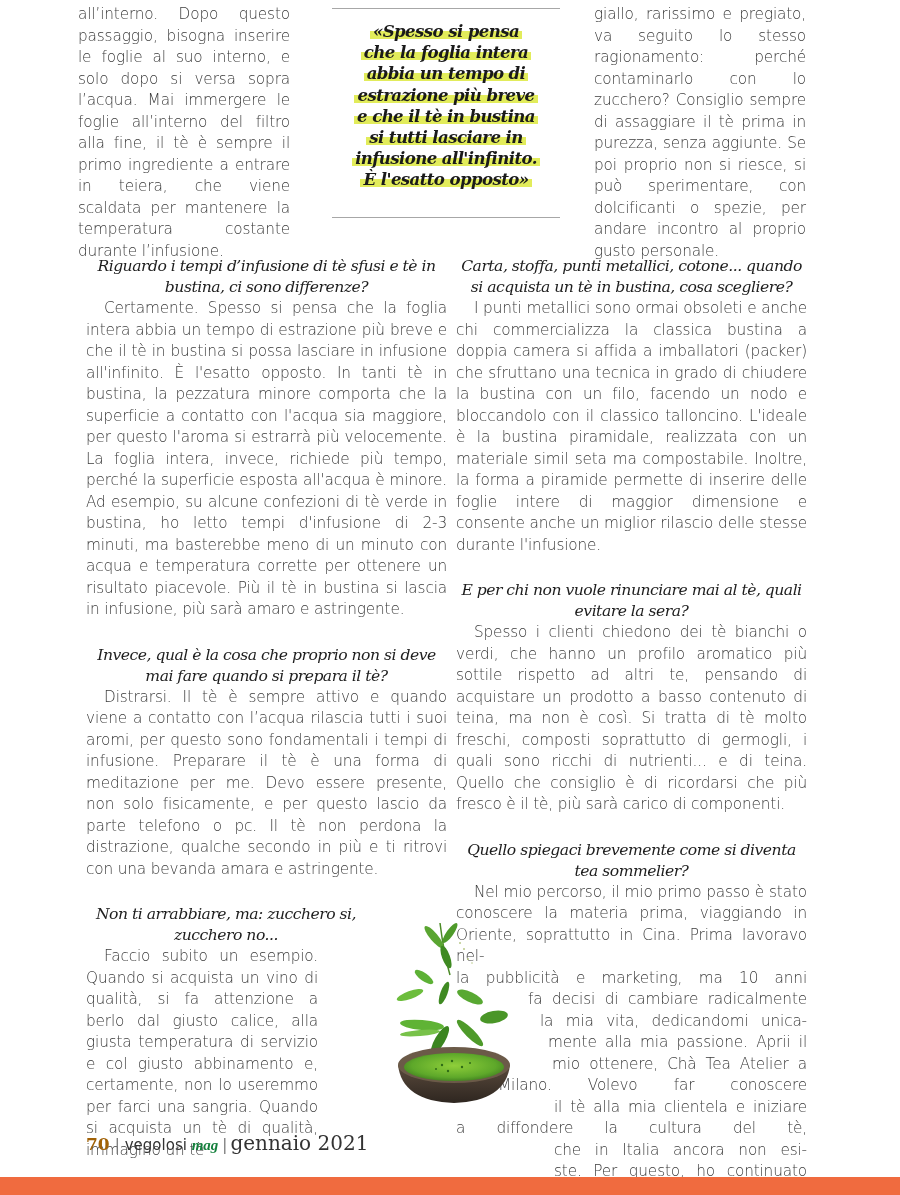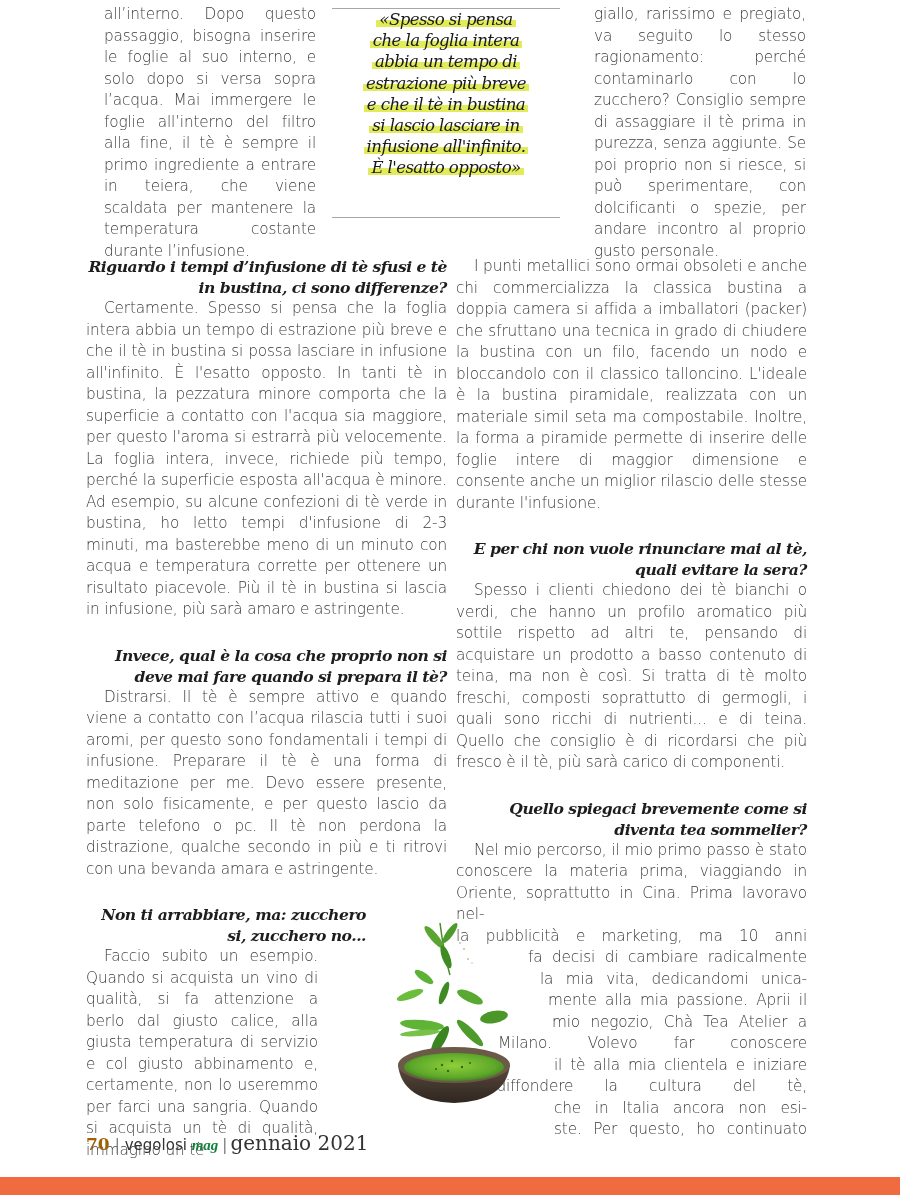--- a/index.html
+++ b/index.html
@@ -9,33 +9,33 @@
     font-family: "DejaVu Sans", sans-serif;
   }
   .col {
     position: absolute; font-size: 15.3px; line-height: 21.5px;
     text-align: justify; hyphens: manual; letter-spacing: -0.15px;
     color: #3b3b3b; font-weight: 300;
   }
   .col p { margin: 0; }
   .indent { text-indent: 18px; }
   .q {
-    font-family: "DejaVu Serif", serif; font-style: italic; font-weight: bold;
+    font-family: "DejaVu Serif", serif; font-style: italic; font-weight: normal;
     color: #1d1d1d; font-size: 15.6px; line-height: 21px; letter-spacing: -0.5px;
-    margin: 0; text-align: right;
+    margin: 0; text-align: center;
   }
-  #top-left { left: 104px; top: 4px; width: 212px; }
+  #top-left { left: 78px; top: 4px; width: 212px; }
   #top-right { left: 594px; top: 4px; width: 212px; }
   #pullquote {
     position: absolute; left: 332px; top: 8px; width: 228px; height: 208px;
     border-top: 1.5px solid #a7a7a7; border-bottom: 1.5px solid #a7a7a7;
   }
   #pullquote-text {
-    margin: 0 0 0 0; text-align: center;
-    font-family: "DejaVu Serif", serif; font-style: italic; font-weight: normal;
+    margin: 12px 0 0 0; text-align: center;
+    font-family: "DejaVu Serif", serif; font-style: italic; font-weight: bold;
     font-size: 16.6px; line-height: 21.2px; color: #1a1a1a; letter-spacing: -0.6px;
   }
   #pullquote-text span.hl {
     background: linear-gradient(to bottom, transparent 52%, #e2ec5b 52%, #e2ec5b 92%, transparent 92%);
     padding: 0 3px; -webkit-box-decoration-break: clone; box-decoration-break: clone;
   }
   #left-col { left: 86px; top: 256px; width: 361px; }
   #right-col { left: 456px; top: 256px; width: 351px; }
   .gap { height: 24px; }
   .sec-left-narrow { width: 230px; }
@@ -58,21 +58,21 @@
   <p>all’interno. Dopo questo passaggio, bisogna inserire le foglie al suo interno, e solo dopo si versa sopra l’acqua. Mai immergere le foglie all’interno del filtro alla fine, il tè è sempre il primo ingrediente a entrare in teiera, che viene scaldata per mantenere la temperatura costante durante l’infusione.</p>
 </div>
 
 <div id="pullquote">
   <p id="pullquote-text">
     <span class="hl">«Spesso si pensa</span><br>
     <span class="hl">che la foglia intera</span><br>
     <span class="hl">abbia un tempo di</span><br>
     <span class="hl">estrazione più breve</span><br>
     <span class="hl">e che il tè in bustina</span><br>
-    <span class="hl">si lascio lasciare in</span><br>
+    <span class="hl">si tutti lasciare in</span><br>
     <span class="hl">infusione all'infinito.</span><br>
     <span class="hl">È l'esatto opposto»</span>
   </p>
 </div>
 
 <div id="top-right" class="col">
   <p>giallo, rarissimo e pregiato, va seguito lo stesso ragionamento: perché contaminarlo con lo zucchero? Consiglio sempre di assaggiare il tè prima in purezza, senza aggiunte. Se poi proprio non si riesce, si può sperimentare, con dolcificanti o spezie, per andare incontro al proprio gusto personale.</p>
 </div>
 
 <div id="left-col" class="col">
@@ -87,37 +87,38 @@
   </div>
   <div class="gap"></div>
   <div>
     <p class="q sec-left-narrow" style="width:280px">Non ti arrabbiare, ma: zucchero si, zucchero no...</p>
     <p class="indent" style="width:232px">Faccio subito un esempio. Quando si acquista un vino di qualità, si fa attenzione a berlo dal giusto calice, alla giusta temperatura di servizio e col giusto abbinamento e, certamente, non lo useremmo per farci una sangria. Quando si acquista un tè di qualità, immagino un tè</p>
   </div>
 </div>
 
 <div id="right-col" class="col">
   <div>
+    <p class="q">Carta, stoffa, punti metallici, cotone... quando si acquista un tè in bustina, cosa scegliere?</p>
     <p class="indent">I punti metallici sono ormai obsoleti e anche chi commercializza la classica bustina a doppia camera si affida a imballatori (packer) che sfruttano una tecnica in grado di chiudere la bustina con un filo, facendo un nodo e bloccandolo con il classico talloncino. L'ideale è la bustina piramidale, realizzata con un materiale simil seta ma compostabile. Inoltre, la forma a piramide permette di inserire delle foglie intere di maggior dimensione e consente anche un miglior rilascio delle stesse durante l'infusione.</p>
   </div>
   <div class="gap"></div>
   <div>
     <p class="q">E per chi non vuole rinunciare mai al tè, quali evitare la sera?</p>
     <p class="indent">Spesso i clienti chiedono dei tè bianchi o verdi, che hanno un profilo aromatico più sottile rispetto ad altri te, pensando di acquistare un prodotto a basso contenuto di teina, ma non è così. Si tratta di tè molto freschi, composti soprattutto di germogli, i quali sono ricchi di nutrienti... e di teina. Quello che consiglio è di ricordarsi che più fresco è il tè, più sarà carico di componenti.</p>
   </div>
   <div class="gap"></div>
   <div>
     <p class="q">Quello spiegaci brevemente come si diventa tea sommelier?</p>
     <p class="indent">Nel mio percorso, il mio primo passo è stato conoscere la materia prima, viaggiando in Oriente, soprattutto in Cina. Prima lavoravo nel-</p>
     <div class="shape-right">
       <p class="line" style="">la pubblicità e marketing, ma 10 anni</p>
       <p class="line" style="margin-left:72px">fa decisi di cambiare radicalmente</p>
       <p class="line" style="margin-left:84px">la mia vita, dedicandomi unica-</p>
       <p class="line" style="margin-left:92px">mente alla mia passione. Aprii il</p>
-      <p class="line" style="margin-left:96px">mio negozio, Chà Tea Atelier a</p>
+      <p class="line" style="margin-left:96px">mio ottenere, Chà Tea Atelier a</p>
       <p class="line" style="margin-left:42px">Milano. Volevo far conoscere</p>
       <p class="line" style="margin-left:98px">il tè alla mia clientela e iniziare</p>
       <p class="line" style="">a diffondere la cultura del tè,</p>
       <p class="line" style="margin-left:98px">che in Italia ancora non esi-</p>
       <p class="line" style="margin-left:98px">ste. Per questo, ho continuato</p>
     </div>
   </div>
 </div>
 
 <div id="illustration">

